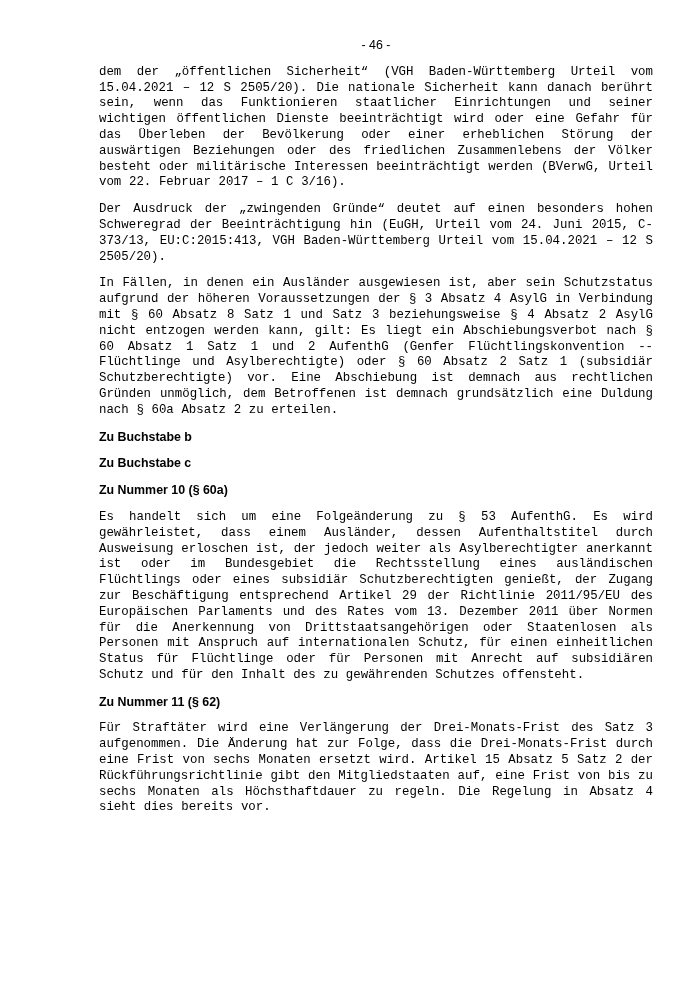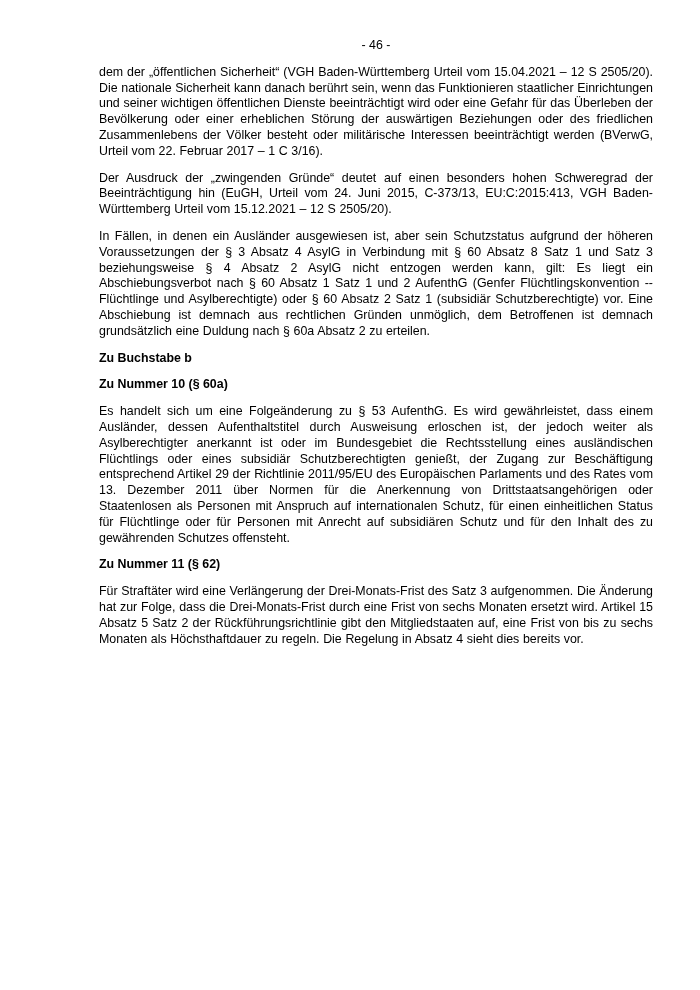--- a/index.html
+++ b/index.html
@@ -28,37 +28,39 @@
     width: 100%;
   }
   .para {
     font-size: 12.4px;
     line-height: 15.8px;
     text-align: justify;
     margin: 2px 0 11px 0;
     hyphens: auto;
     -webkit-hyphens: auto;
     word-spacing: 0.2px;
+    font-family: Liberation Mono, monospace;
   }
   .heading {
     font-size: 12.4px;
     line-height: 15.8px;
     font-weight: bold;
     text-align: left;
     margin: 0 0 11px 0;
   }
 </style>
 </head>
 <body>
 
 <div class="page">
   <div class="page-number">- 46 -</div>
   <div class="content">
     <p class="para">dem der „öffentlichen Sicherheit“ (VGH Baden-Württemberg Urteil vom 15.04.2021 – 12 S 2505/20). Die nationale Sicherheit kann danach berührt sein, wenn das Funktionieren staatlicher Einrichtungen und seiner wichtigen öffentlichen Dienste beeinträchtigt wird oder eine Gefahr für das Überleben der Bevölkerung oder einer erheblichen Störung der auswärtigen Beziehungen oder des friedlichen Zusammenlebens der Völker besteht oder militärische Interessen beeinträchtigt werden (BVerwG, Urteil vom 22. Februar 2017 – 1 C 3/16).</p>
-    <p class="para">Der Ausdruck der „zwingenden Gründe“ deutet auf einen besonders hohen Schweregrad der Beeinträchtigung hin (EuGH, Urteil vom 24. Juni 2015, C-373/13, EU:C:2015:413, VGH Baden-Württemberg Urteil vom 15.12.2021 – 12 S 2505/20).</p>
+    <p class="para">Der Ausdruck der „zwingenden Gründe“ deutet auf einen besonders hohen Schweregrad der Beeinträchtigung hin (EuGH, Urteil vom 24. Juni 2015, C-373/13, EU:C:2015:413, VGH Baden-Württemberg Urteil vom 15.04.2021 – 12 S 2505/20).</p>
     <p class="para">In Fällen, in denen ein Ausländer ausgewiesen ist, aber sein Schutzstatus aufgrund der höheren Voraussetzungen der § 3 Absatz 4 AsylG in Verbindung mit § 60 Absatz 8 Satz 1 und Satz 3 beziehungsweise § 4 Absatz 2 AsylG nicht entzogen werden kann, gilt: Es liegt ein Abschiebungsverbot nach § 60 Absatz 1 Satz 1 und 2 AufenthG (Genfer Flüchtlingskonvention --Flüchtlinge und Asylberechtigte) oder § 60 Absatz 2 Satz 1 (subsidiär Schutzberechtigte) vor. Eine Abschiebung ist demnach aus rechtlichen Gründen unmöglich, dem Betroffenen ist demnach grundsätzlich eine Duldung nach § 60a Absatz 2 zu erteilen.</p>
     <h3 class="heading">Zu Buchstabe b</h3>
+    <h3 class="heading">Zu Buchstabe c</h3>
     <h3 class="heading">Zu Nummer 10 (§ 60a)</h3>
     <p class="para">Es handelt sich um eine Folgeänderung zu § 53 AufenthG. Es wird gewährleistet, dass einem Ausländer, dessen Aufenthaltstitel durch Ausweisung erloschen ist, der jedoch weiter als Asylberechtigter anerkannt ist oder im Bundesgebiet die Rechtsstellung eines ausländischen Flüchtlings oder eines subsidiär Schutzberechtigten genießt, der Zugang zur Beschäftigung entsprechend Artikel 29 der Richtlinie 2011/95/EU des Europäischen Parlaments und des Rates vom 13. Dezember 2011 über Normen für die Anerkennung von Drittstaatsangehörigen oder Staatenlosen als Personen mit Anspruch auf internationalen Schutz, für einen einheitlichen Status für Flüchtlinge oder für Personen mit Anrecht auf subsidiären Schutz und für den Inhalt des zu gewährenden Schutzes offensteht.</p>
     <h3 class="heading">Zu Nummer 11 (§ 62)</h3>
     <p class="para">Für Straftäter wird eine Verlängerung der Drei-Monats-Frist des Satz 3 aufgenommen. Die Änderung hat zur Folge, dass die Drei-Monats-Frist durch eine Frist von sechs Monaten ersetzt wird. Artikel 15 Absatz 5 Satz 2 der Rückführungsrichtlinie gibt den Mitgliedstaaten auf, eine Frist von bis zu sechs Monaten als Höchsthaftdauer zu regeln. Die Regelung in Absatz 4 sieht dies bereits vor.</p>
   </div>
 </div>
 
 </body></html>

